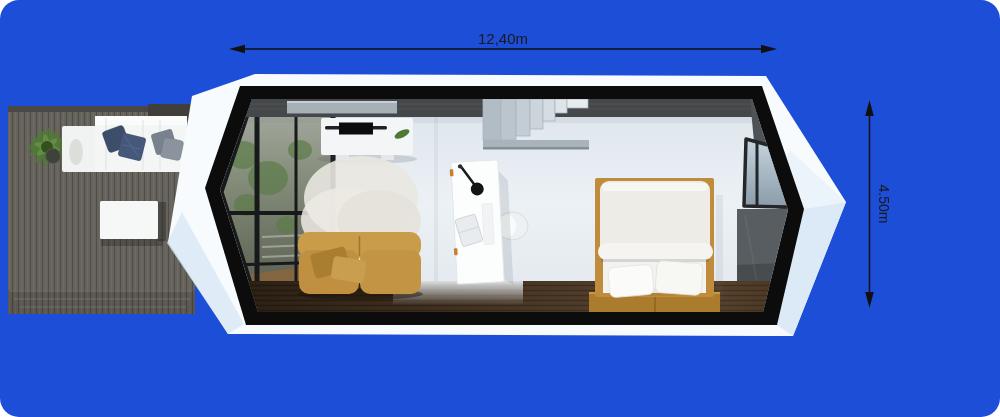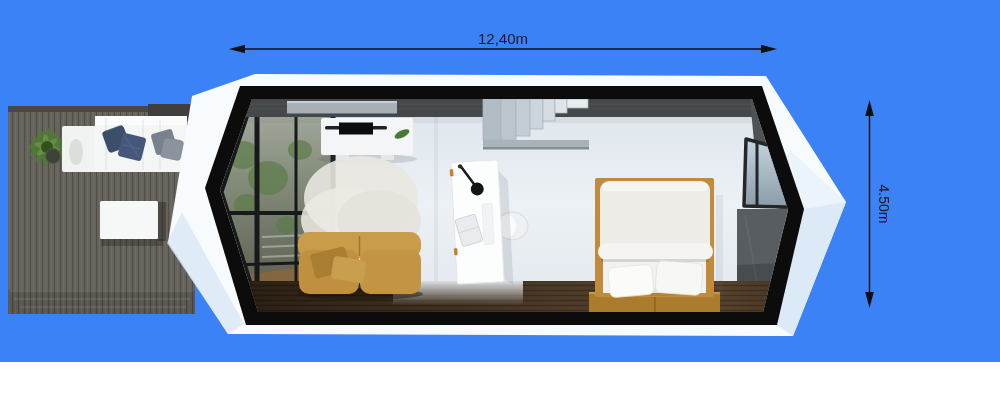--- a/index.html
+++ b/index.html
@@ -1,17 +1,17 @@
 <!DOCTYPE html>
 <html><head>
 <meta charset="utf-8">
 <style>
   html,body{margin:0;padding:0;background:#ffffff;}
-  .canvas{position:relative;width:1000px;height:362px;background:#3b82f6;overflow:hidden;
-          font-family:"Liberation Sans", sans-serif;}
+  .canvas{position:relative;width:1000px;height:417px;background:#1d4ed8;overflow:hidden;
+          font-family:"Liberation Sans", sans-serif;border-radius:19px;}
   svg{position:absolute;left:0;top:0;display:block;}
   text{font-family:"Liberation Sans", sans-serif;fill:#1a1a1a;}
   .dim-line{stroke:#111111;stroke-width:1.5;}
   .dim-head{fill:#111111;}
   .dim-label-top{font-size:15px;}
   .dim-label-right{font-size:14px;}
 </style>
 </head>
 <body>
 

